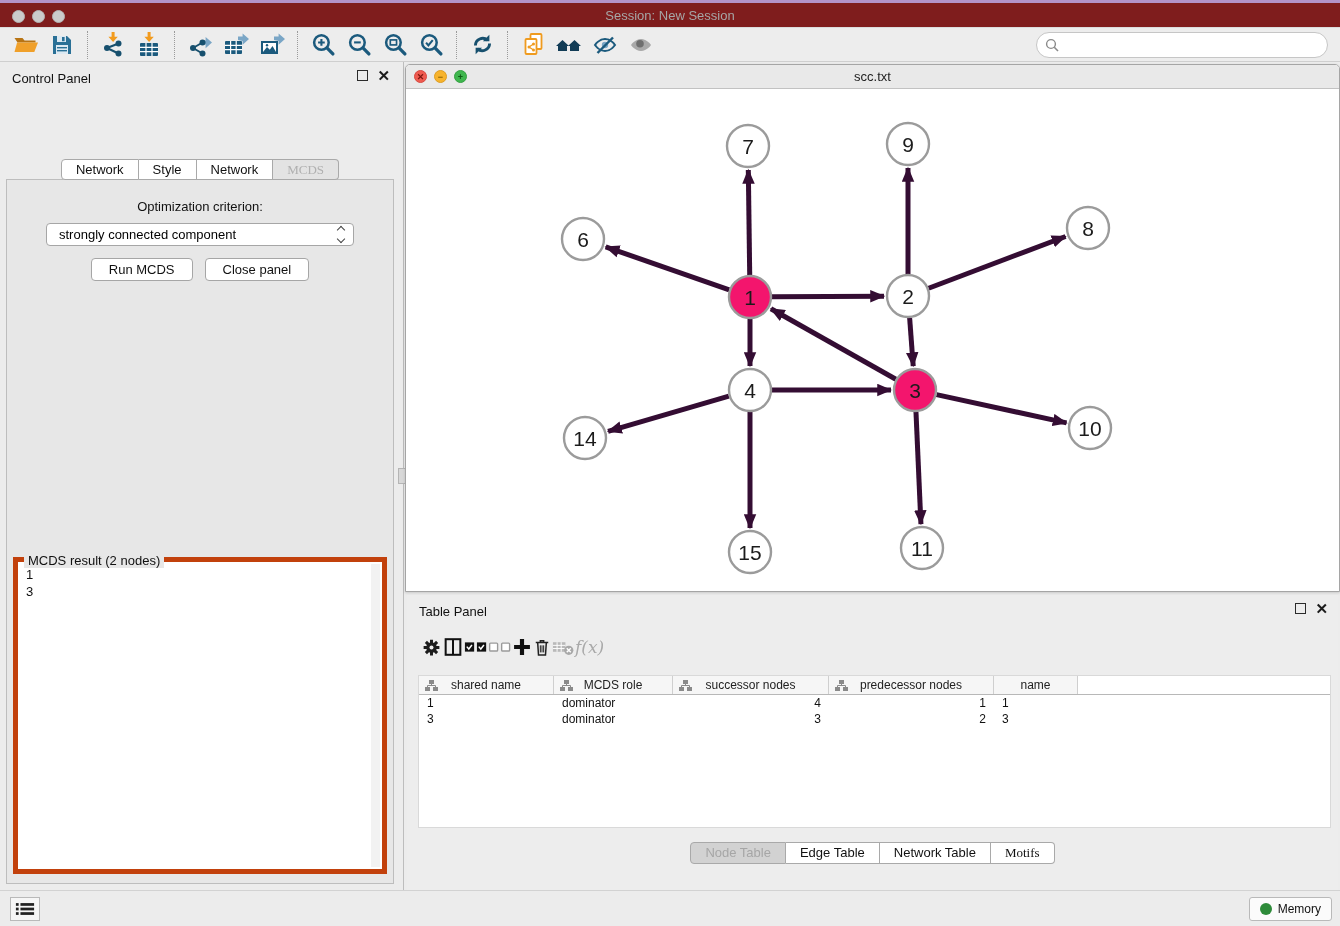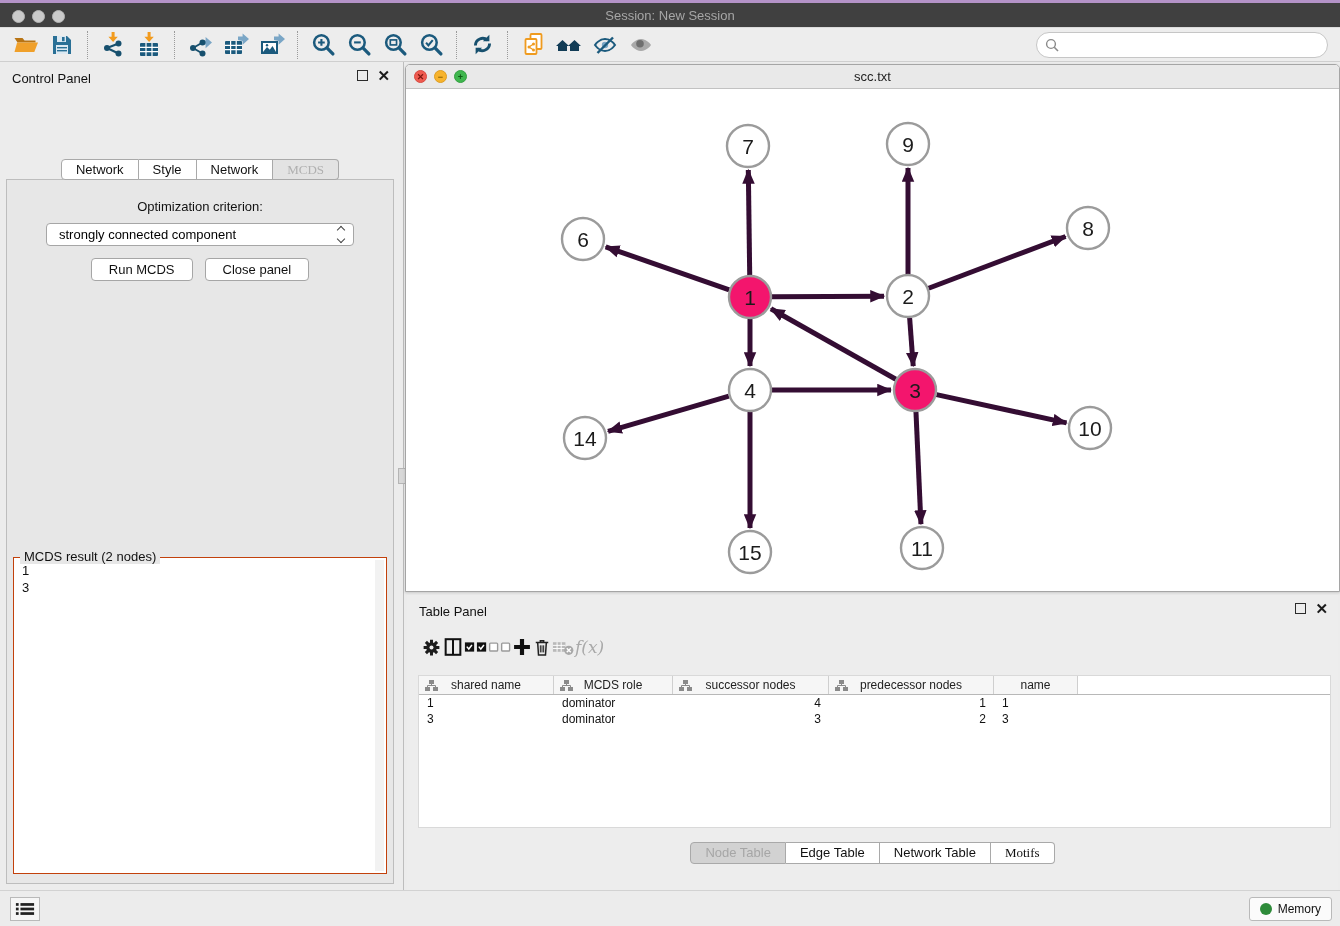--- a/index.html
+++ b/index.html
@@ -1,20 +1,20 @@
 <!DOCTYPE html>
 <html><head>
 <meta charset="utf-8">
 <style>
   * { box-sizing: border-box; margin: 0; padding: 0; }
   html,body { width:1340px; height:926px; }
   body { font-family:"Liberation Sans", sans-serif; background:#ececec; position:relative; overflow:hidden; }
 
   
-  .titlebar { position:absolute; top:0; left:0; right:0; height:28px; background:#404040;
+  .titlebar { position:absolute; top:0; left:0; right:0; height:28px; background:#7f1d1d;
               border-top:3px solid #b493c8; border-bottom:1px solid #dcdcdc; }
   .tl-dot { position:absolute; top:7px; width:13px; height:13px; border-radius:50%;
             background:#cbcbcb; border:1px solid #b4b4b4; }
   .titlebar .title { text-align:center; line-height:25px; color:#a6a6a6; font-size:13px; }
 
   
   .toolbar { position:absolute; top:28px; left:0; right:0; height:34px; background:#ededed;
              border-bottom:1px solid #cfcfcf; display:flex; align-items:center; padding-left:8px; }
   .tb-btn { width:36px; height:30px; display:flex; align-items:center; justify-content:center; }
   .tb-sep { width:1px; height:28px; border-left:1px dotted #9a9a9a; margin:0 7px; }
@@ -42,21 +42,21 @@
   .select { margin:9px auto 0; width:308px; height:23px; background:#fff; border:1px solid #a6a6a6;
             border-radius:4px; display:flex; align-items:center; padding:0 7px 0 12px; font-size:13px; }
   .spinner { margin-left:auto; display:flex; flex-direction:column; gap:3px; padding-right:2px; }
   .chev { width:6px; height:6px; border-right:1.7px solid #444; border-bottom:1.7px solid #444; }
   .chev.up { transform:rotate(-135deg); }
   .chev.down { transform:rotate(45deg); }
   .btn-row { display:flex; justify-content:center; gap:12px; margin-top:12px; }
   .btn { height:23px; padding:0 17px; background:#fff; border:1px solid #a6a6a6; border-radius:4px;
          font-size:13px; line-height:21px; color:#111; }
 
-  .result-box { position:absolute; left:6px; right:6px; top:377px; bottom:9px; border:1px solid #c2410c;
+  .result-box { position:absolute; left:6px; right:6px; top:377px; bottom:9px; border:5px solid #c2410c;
                 background:#fff;padding-left:24px; }
   .result-legend { position:absolute; top:-9px; left:6px; background:#e7e7e7; padding:0 4px; font-size:13px; color:#111; }
   .result-text { position:absolute; left:2px; top:4px; right:12px; bottom:2px; font-size:13px;
                  line-height:17px; white-space:pre; padding-left:6px; color:#111; overflow:hidden; }
   .result-scroll { position:absolute; right:2px; top:2px; bottom:2px; width:9px; background:#f2f2f2; }
 
   .v-divider { position:absolute; left:400px; top:62px; width:4px; bottom:36px; background:#ececec;
                border-right:1px solid #bdbdbd; }
   .v-grip { position:absolute; left:-2px; top:406px; width:8px; height:16px; background:#d8d8d8;
             border:1px solid #b5b5b5; }

